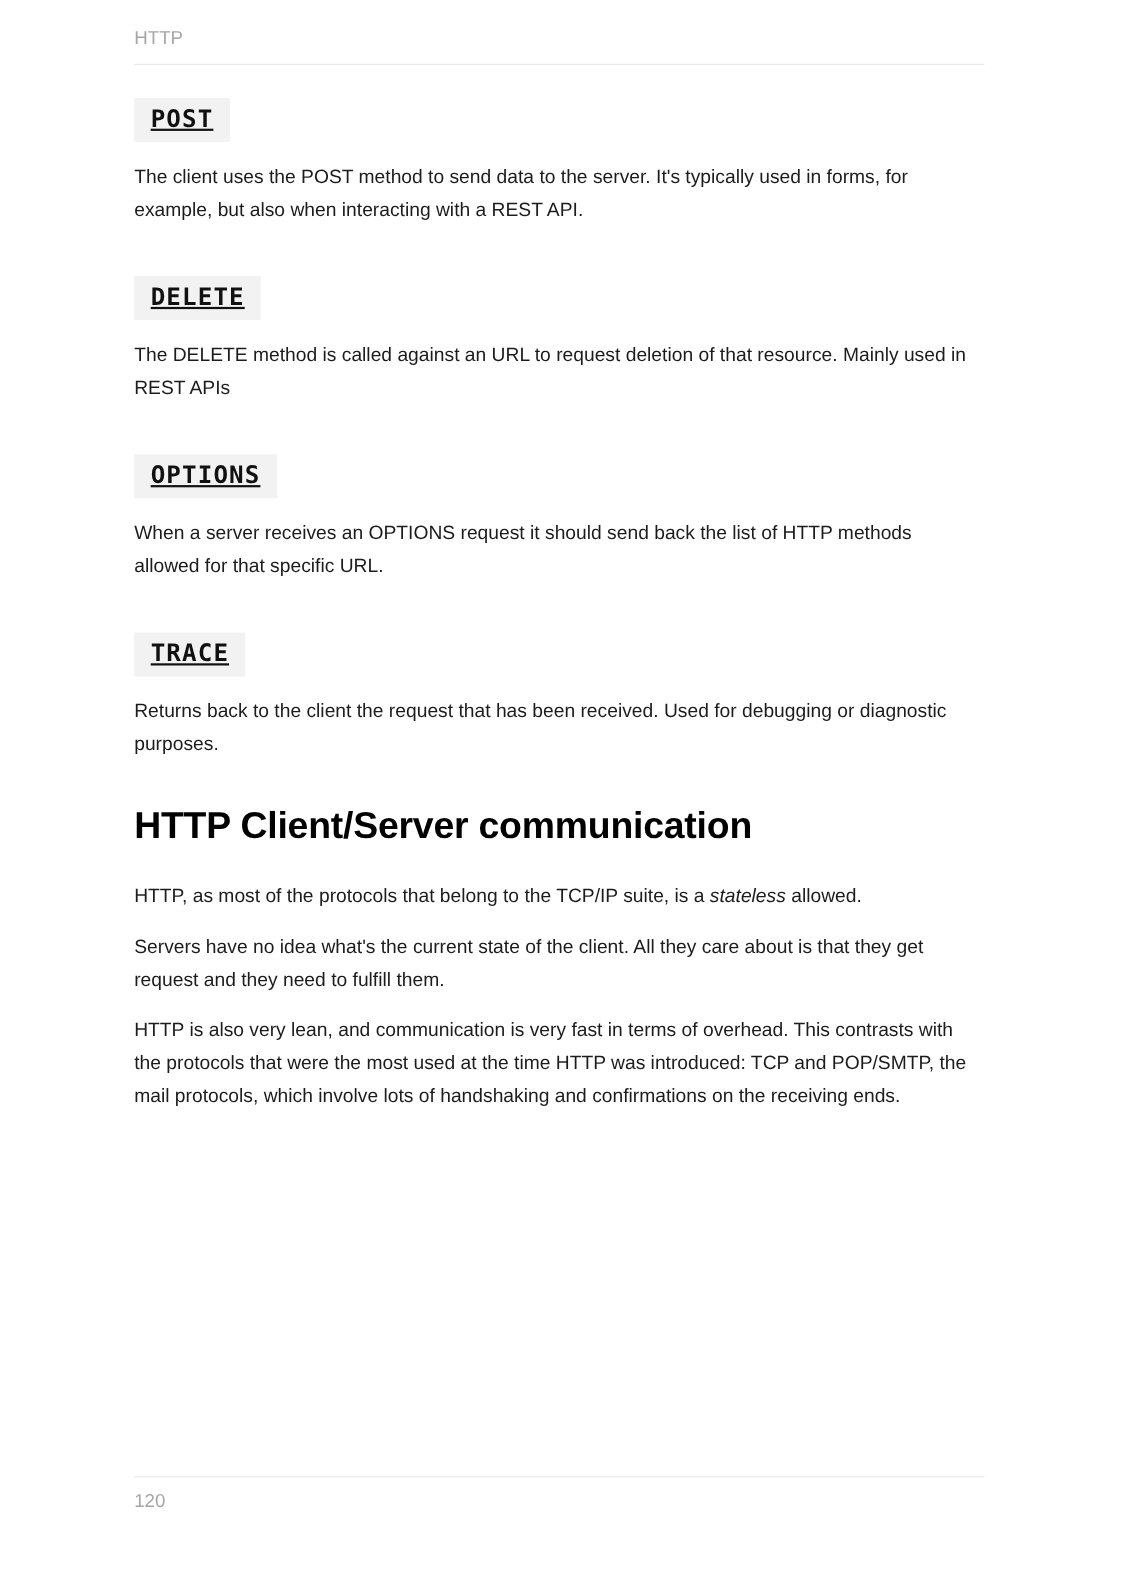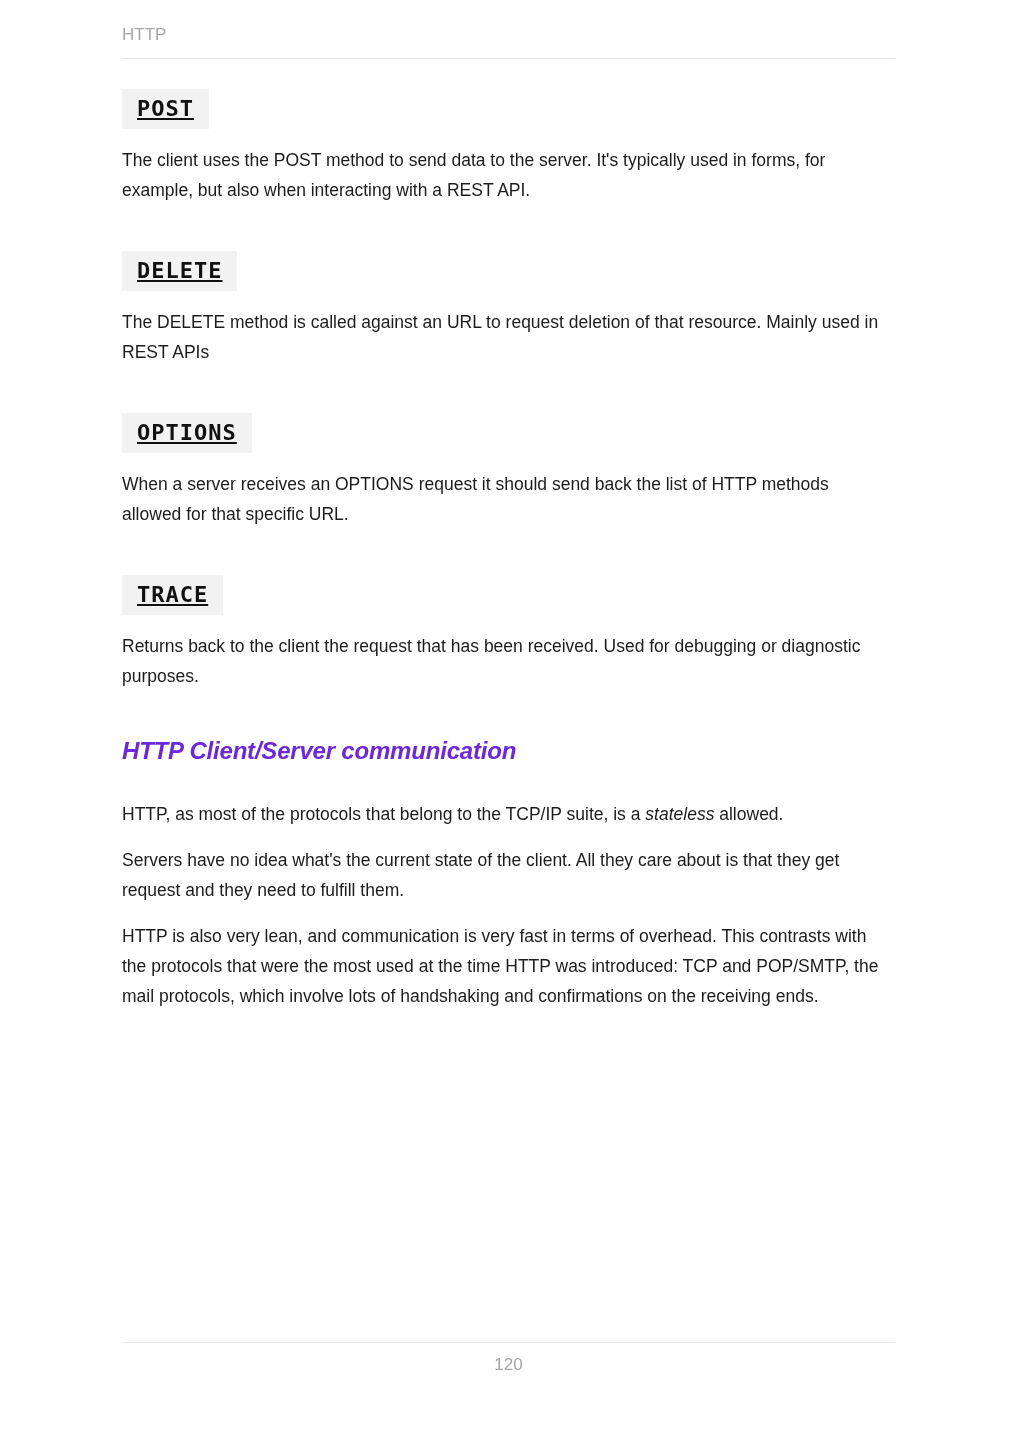--- a/index.html
+++ b/index.html
@@ -60,44 +60,43 @@
   .section:first-of-type .method-heading {
     margin-top: 68px;
   }
   .body-text {
     font-size: 17.5px;
     line-height: 30px;
     color: var(--text);
     margin: 0 12px 16px 0;
   }
   .chapter-title {
-    font-size: 24px;
+    font-size: 34px;
     line-height: 40px;
     font-weight: 700;
-    color: #6d28d9;
+    color: #000000;
     letter-spacing: -0.2px;
     margin: 40px 0 28px 0;
-    font-style: italic;
   }
   .emphasis {
     font-style: italic;
   }
   .page-footer {
     position: absolute;
     left: 122px;
     right: 124px;
     top: 1342px;
   }
   .footer-rule {
     border: none;
     border-top: 1px solid var(--rule);
   }
   .page-number {
     margin-top: 12px;
-    text-align: center;
+    text-align: left;
     font-size: 17px;
     line-height: 20px;
     color: var(--muted);
   }
 </style>
 </head>
 <body>
 
 <div class="page">
   <div class="content">

